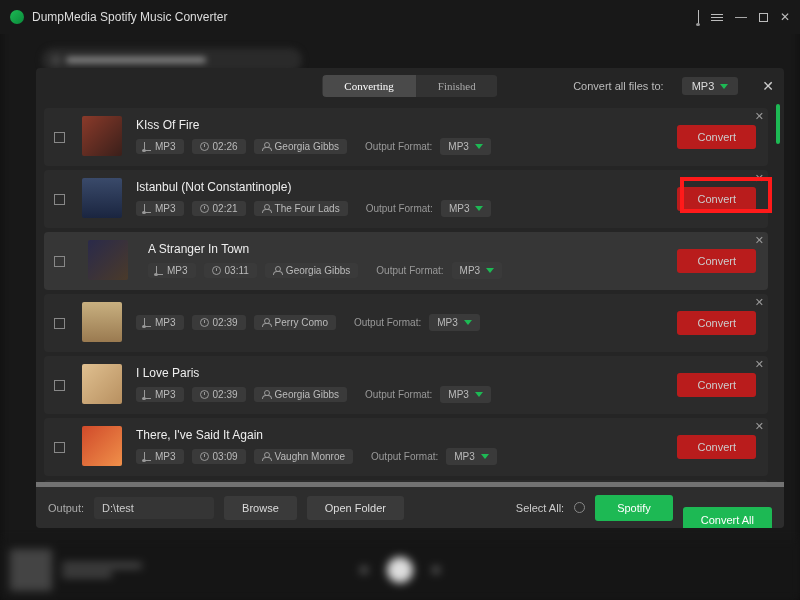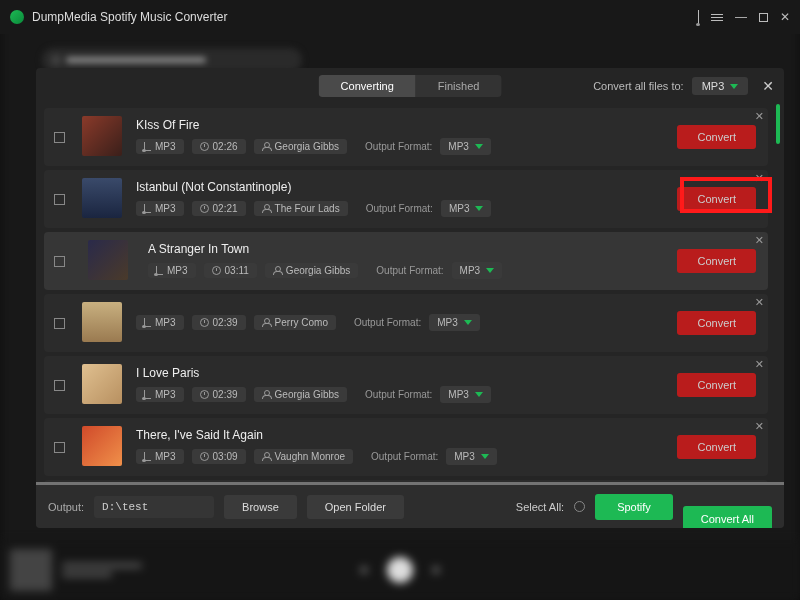--- a/index.html
+++ b/index.html
@@ -13,23 +13,23 @@
 .title-spacer{flex:1;}
 .title-icons{display:flex;gap:12px;align-items:center;color:#bbb;}
 .title-icons span{cursor:pointer;font-size:12px;}
 .hamb{display:flex;flex-direction:column;gap:2px;}
 .hamb i{display:block;width:12px;height:1px;background:#bbb;}
 .box-sq{width:9px;height:9px;border:1px solid #bbb;}
 .wx{font-size:14px;}
 .modal { position:absolute; top:68px; left:36px; right:16px; bottom:72px; background:#252525; border-radius:4px; display:flex; flex-direction:column; overflow:hidden; }
 .modal-head { height:36px; display:flex; align-items:center; padding:0 10px; font-size:11px; color:#bbb;}
 .tabbar{position:absolute;left:50%;transform:translateX(-50%);display:flex;border-radius:4px;overflow:hidden;}
-.tab{padding:5px 22px;background:#333;color:#aaa;font-size:11px;cursor:pointer;}
+.tab{padding:5px 22px;background:#333;color:#aaa;font-size:11px;cursor:pointer;font-family:Liberation Serif, serif;}
 .tab.active{background:#4a4a4a;color:#fff;}
-.head-right{margin-left:auto;display:flex;align-items:center;gap:8px;}
+.head-right{margin-left:auto;display:flex;align-items:center;gap:18px;}
 .pill{background:#3a3a3a;border-radius:3px;padding:3px 10px;font-size:11px;color:#ddd;display:flex;align-items:center;gap:6px;}
 .tri{width:0;height:0;border-left:4px solid transparent;border-right:4px solid transparent;border-top:5px solid #1db954;}
 .close-x{color:#ccc;font-size:14px;margin-left:6px;cursor:pointer;}
 .list{flex:1;overflow:hidden auto;padding-right:8px;}
 .list::-webkit-scrollbar{width:6px;}
 .list::-webkit-scrollbar-thumb{background:#444;border-radius:3px;}
 .row{position:relative;margin:4px 8px 0 8px;padding:8px 10px 10px 10px;background:#2b2b2b;border-radius:4px;display:grid;grid-template-columns:18px 44px 1fr;gap:10px;align-items:center;}
 .row.sel{background:#363636;gap:16px;}
 .chk{width:11px;height:11px;border:1px solid #888;margin-top:2px;}
 .cover{width:40px;height:40px;background:#555;border-radius:2px;}
@@ -41,23 +41,23 @@
 .ic-note::after{content:'';position:absolute;left:-3px;bottom:-2px;width:4px;height:3px;border-radius:50%;background:#999;}
 .ic-clk{width:9px;height:9px;border:1px solid #999;border-radius:50%;position:relative;}
 .ic-clk::after{content:'';position:absolute;left:3px;top:1px;width:1px;height:3px;background:#999;}
 .ic-usr{width:9px;height:9px;position:relative;}
 .ic-usr::before{content:'';position:absolute;left:2px;top:0;width:4px;height:4px;border:1px solid #999;border-radius:50%;}
 .ic-usr::after{content:'';position:absolute;left:0;bottom:0;width:8px;height:3px;border:1px solid #999;border-bottom:none;border-radius:4px 4px 0 0;}
 .oflab{font-size:10px;color:#999;}
 .fmt{display:flex;align-items:center;gap:6px;background:#3a3a3a;padding:3px 8px;border-radius:3px;font-size:10px;}
 .cbtn{position:absolute;right:12px;top:50%;transform:translateY(-50%);background:#b91c1c;color:#ccc;border:none;padding:6px 20px;border-radius:3px;font-size:11px;cursor:pointer;}
 .row-x{position:absolute;right:4px;top:2px;color:#999;font-size:11px;cursor:pointer;}
-.footer{height:46px;background:#2d2d2d;border-top:3px solid #737373;display:flex;align-items:center;padding:0 12px;gap:10px;font-size:11px;}
+.footer{height:46px;background:#2d2d2d;border-top:5px solid #737373;display:flex;align-items:center;padding:0 12px;gap:10px;font-size:11px;}
 .out-lab{color:#aaa;}
-.out-in{background:#353535;border:none;color:#ccc;font-family:Liberation Mono, monospace;font-size:11px;padding:5px 8px;width:120px;border-radius:3px;}
+.out-in{background:#353535;border:none;color:#ccc;font-family:Liberation Sans, sans-serif;font-size:11px;padding:5px 8px;width:120px;border-radius:3px;}
 .fbtn{background:#3a3a3a;color:#ddd;border:none;padding:6px 18px;border-radius:3px;font-size:11px;cursor:pointer;}
 .fspacer{flex:1;}
 .sel-rad{width:11px;height:11px;border:1px solid #888;border-radius:50%;}
 .remove{background:#1db954;color:#fff;border:none;padding:7px 22px;border-radius:3px;font-size:11px;cursor:pointer;}
 .convall{background:#1db954;color:#fff;border:none;padding:7px 18px;border-radius:3px;font-size:11px;cursor:pointer;margin-top:25px;}
 .hl{position:absolute;border:4px solid #ff1a1a;pointer-events:none;}
 .bottom-player{position:absolute;bottom:0;left:0;right:0;height:60px;background:#151515;filter:blur(4px);display:flex;align-items:center;}
 .bp-art{width:42px;height:42px;background:#444;margin:0 10px;}
 .bp-lines{display:flex;flex-direction:column;gap:4px;}
 .bp-lines i{display:block;height:5px;background:#555;border-radius:2px;}

